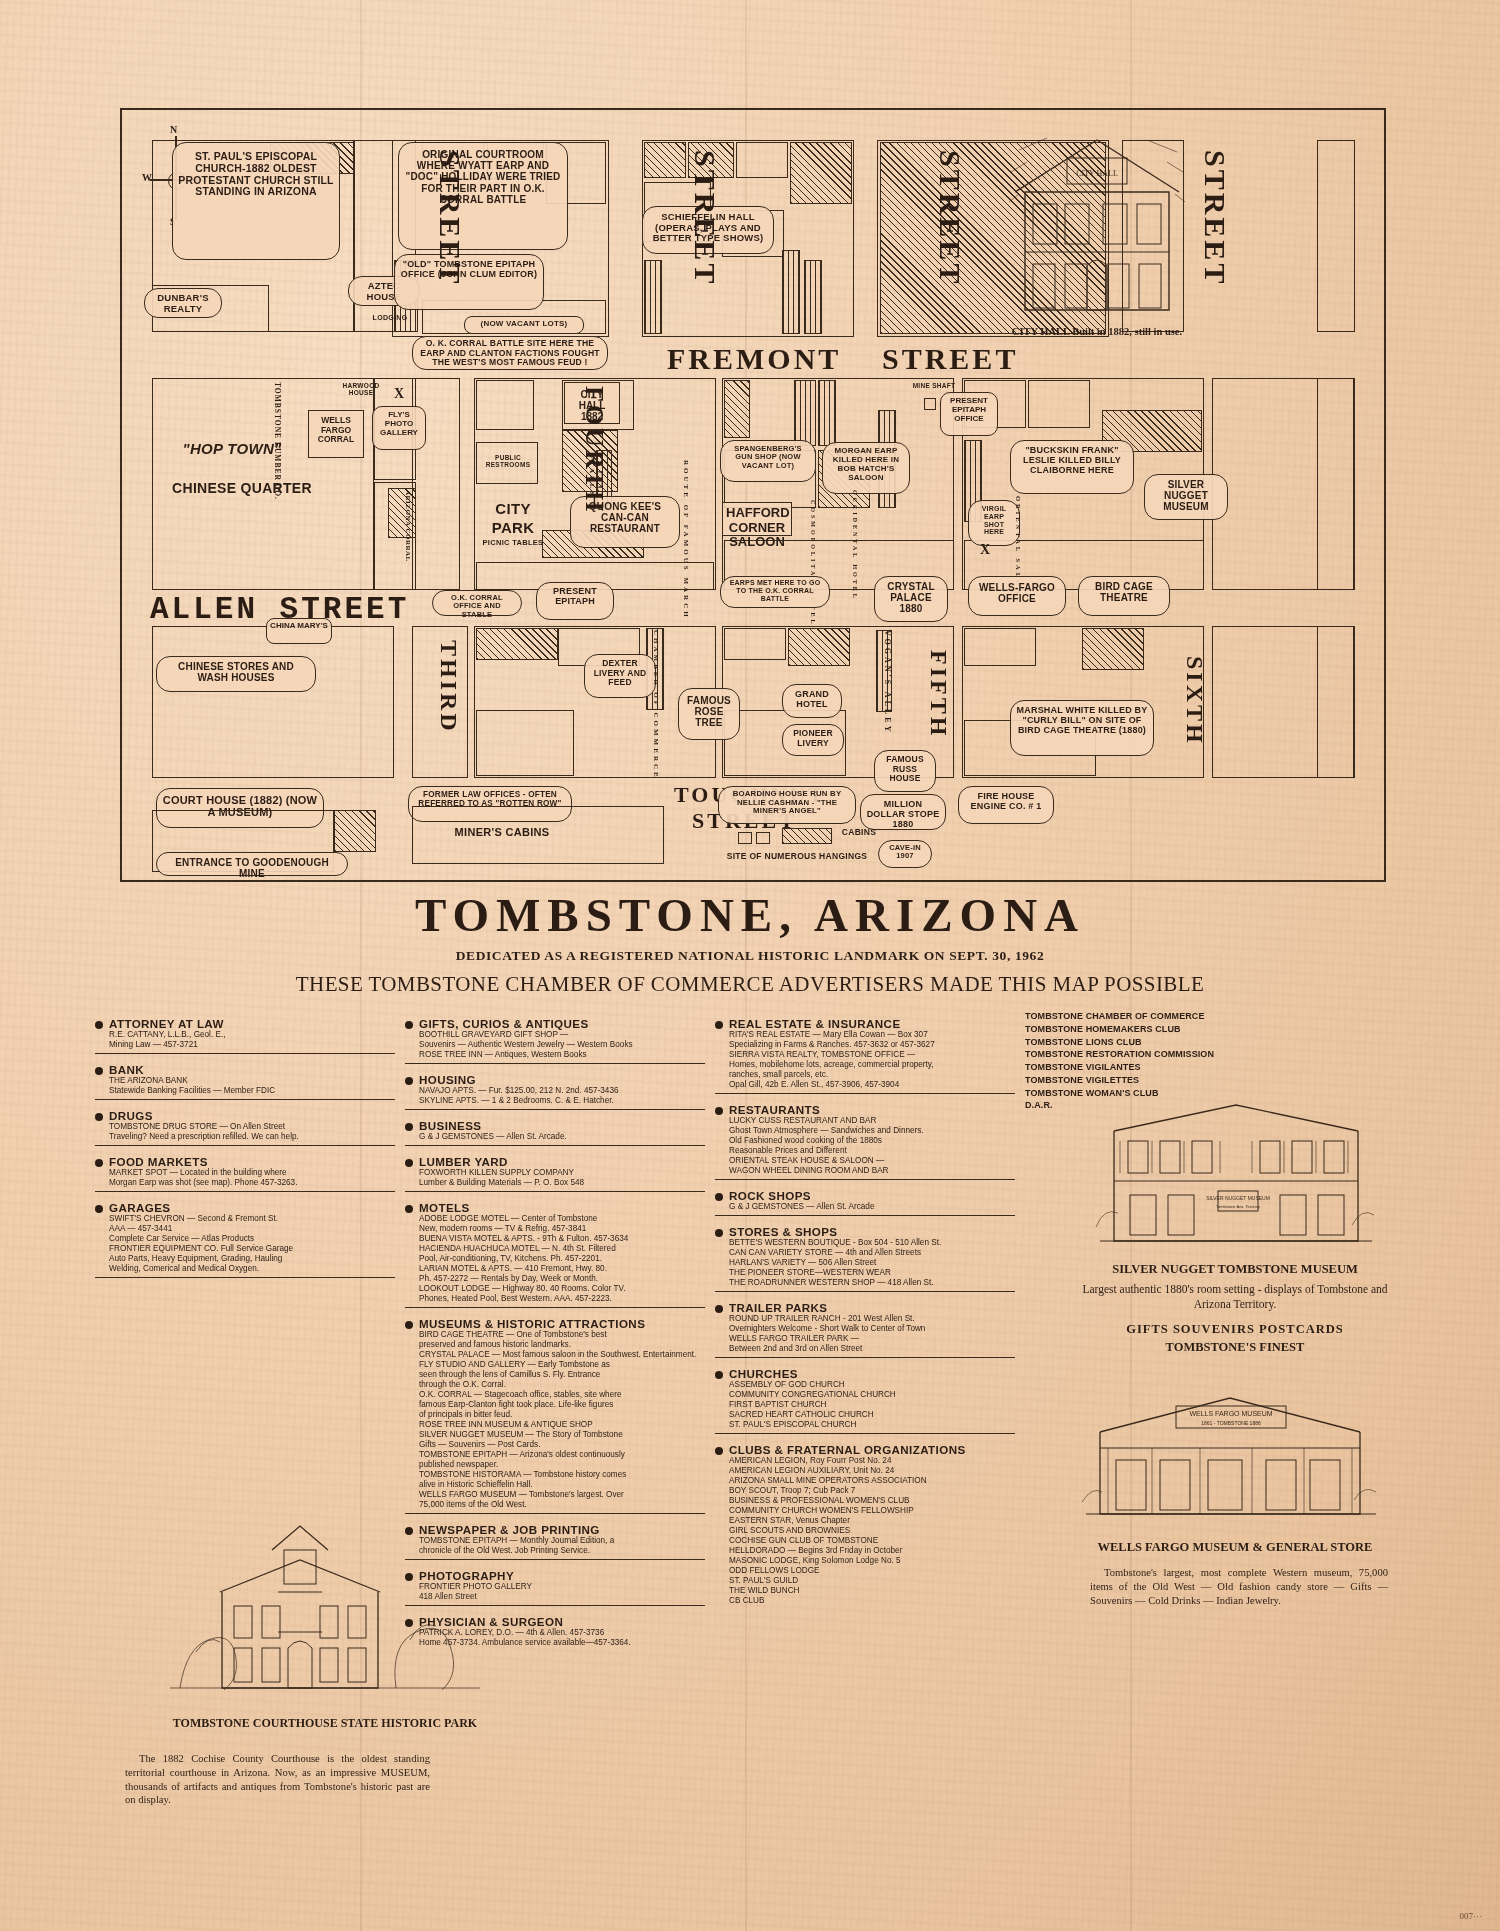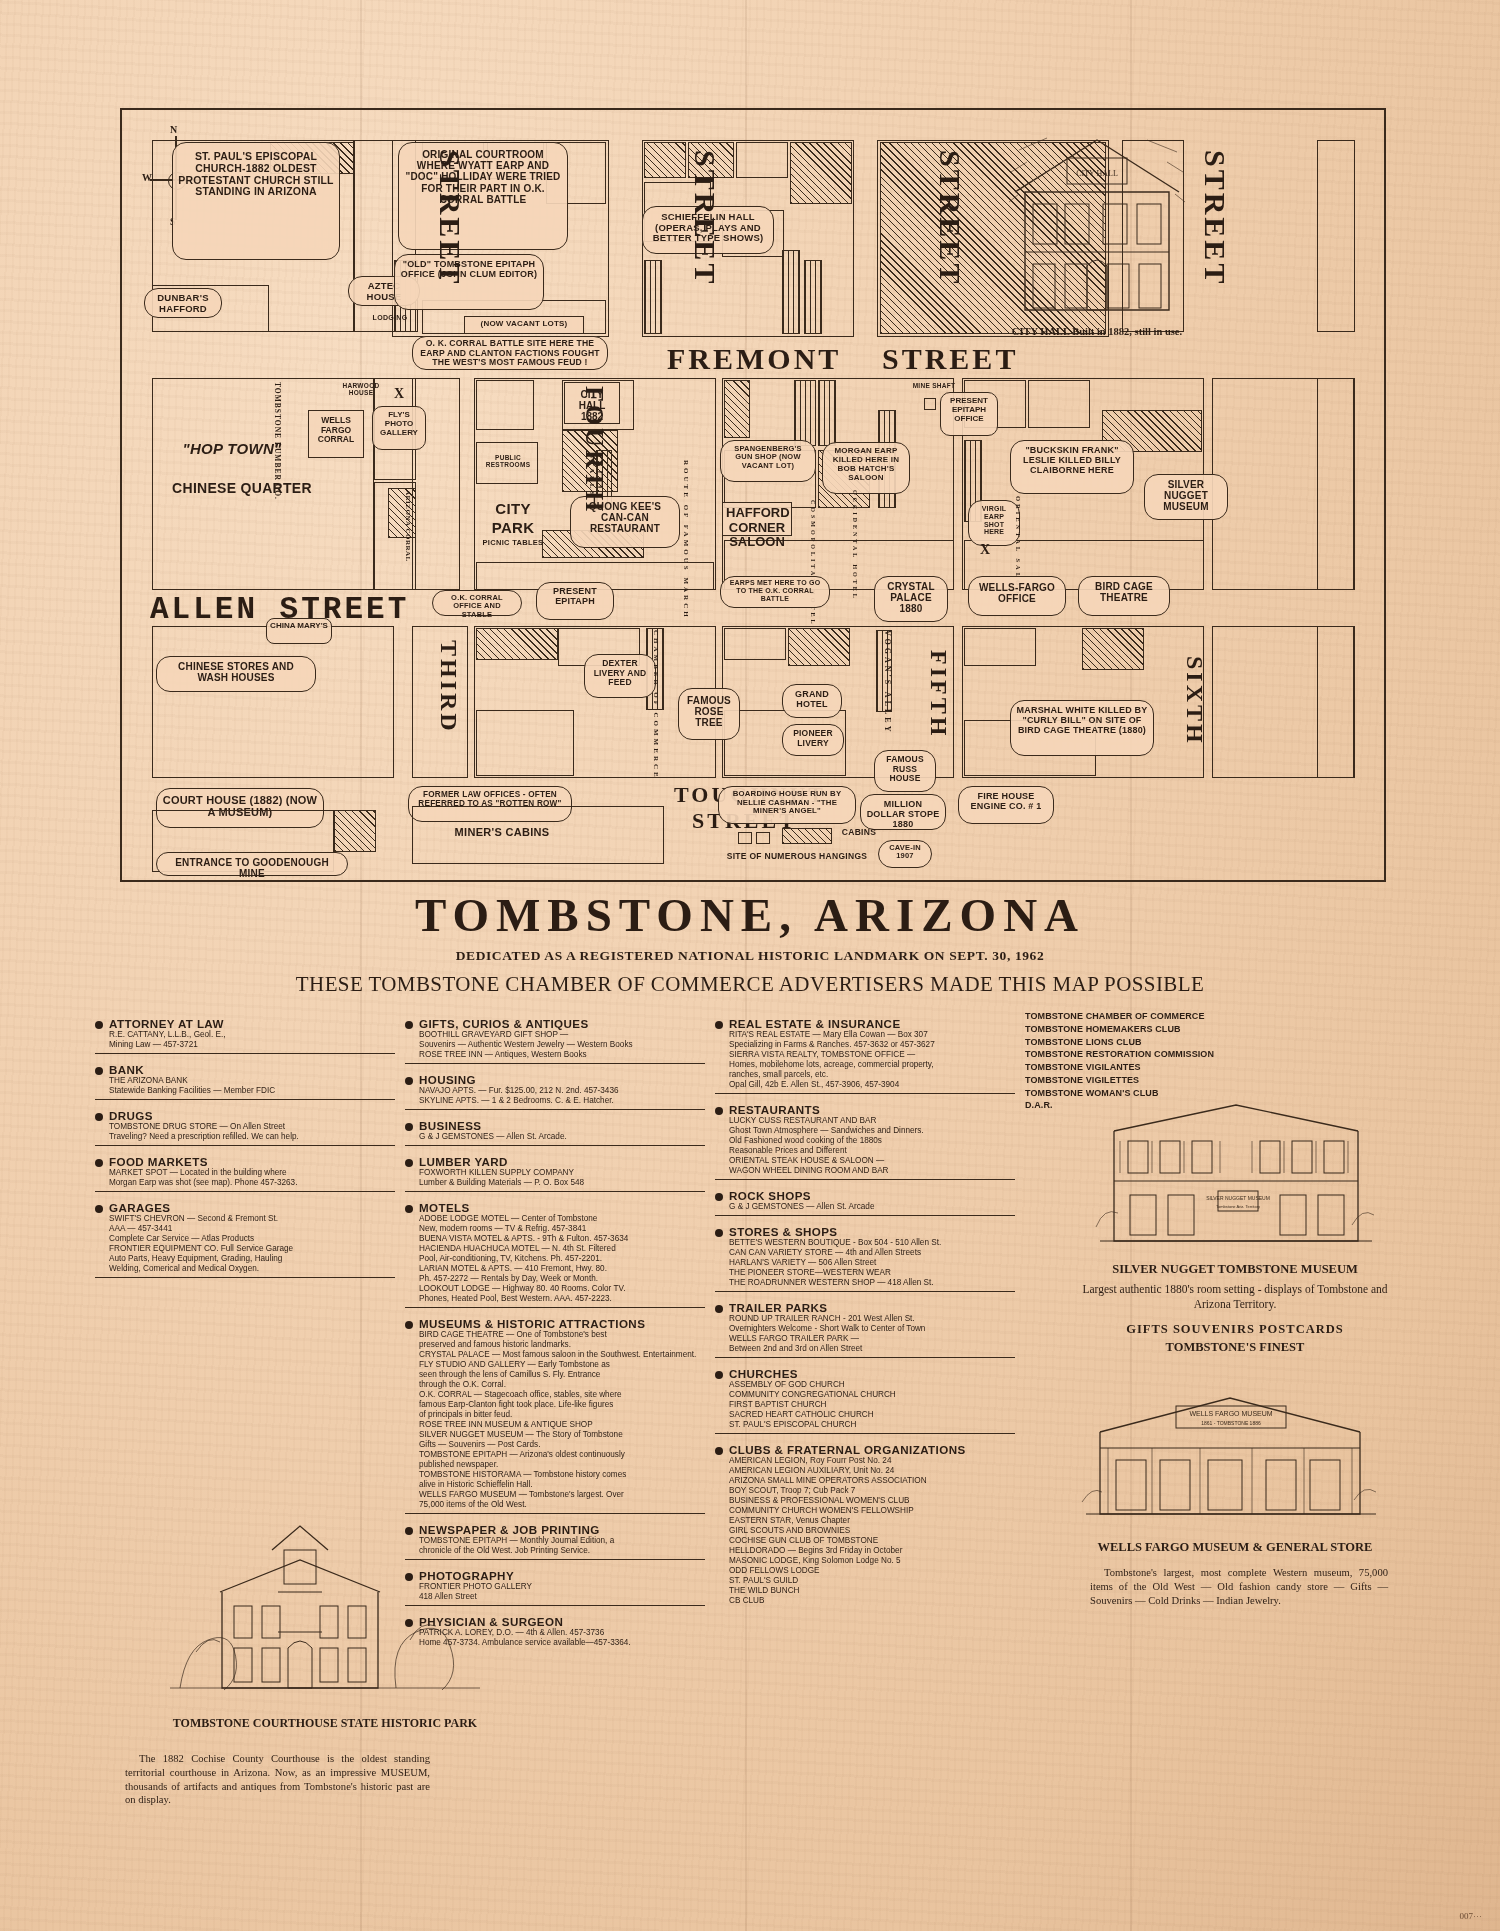--- a/index.html
+++ b/index.html
@@ -173,26 +173,26 @@
   <div class="blk hatchv" style="left:522px;top:150px;width:16px;height:72px;"></div>
   <div class="blk hatchv" style="left:660px;top:140px;width:16px;height:82px;"></div>
   <div class="blk hatchv" style="left:682px;top:150px;width:16px;height:72px;"></div>
 
   <div class="blk" style="left:755px;top:30px;width:230px;height:195px;"></div>
   <div class="blk hatch" style="left:758px;top:32px;width:224px;height:190px;"></div>
   <div class="blk" style="left:1000px;top:30px;width:60px;height:190px;"></div>
 
   <div class="callout" style="left:50px;top:32px;width:168px;height:118px;font-size:10.5px;padding-top:8px;">ST. PAUL'S EPISCOPAL CHURCH-1882 OLDEST PROTESTANT CHURCH STILL STANDING IN ARIZONA</div>
   <div class="callout" style="left:226px;top:166px;width:72px;height:30px;font-size:9.5px;padding-top:4px;">AZTEC HOUSE</div>
-  <div class="callout" style="left:22px;top:178px;width:78px;height:30px;font-size:9.5px;padding-top:4px;">DUNBAR'S HAFFORD</div>
+  <div class="callout" style="left:22px;top:178px;width:78px;height:30px;font-size:9.5px;padding-top:4px;">DUNBAR'S REALTY</div>
   <div class="plain" style="left:238px;top:204px;width:60px;font-size:7px;">LODGING</div>
 
   <div class="callout" style="left:276px;top:32px;width:170px;height:108px;font-size:10px;padding-top:6px;">ORIGINAL COURTROOM WHERE WYATT EARP AND "DOC" HOLLIDAY WERE TRIED FOR THEIR PART IN O.K. CORRAL BATTLE</div>
   <div class="callout" style="left:272px;top:144px;width:150px;height:56px;font-size:9px;padding-top:4px;">"OLD" TOMBSTONE EPITAPH OFFICE (JOHN CLUM EDITOR)</div>
-  <div class="callout" style="left:342px;top:206px;width:120px;height:18px;font-size:8px;padding-top:3px;border-radius:0;">(NOW VACANT LOTS)</div>
+  <div class="callout" style="left:342px;top:206px;width:120px;height:18px;font-size:8px;padding-top:3px;border-radius:8px;">(NOW VACANT LOTS)</div>
 
   <div class="callout" style="left:520px;top:96px;width:132px;height:48px;font-size:9.5px;padding-top:5px;">SCHIEFFELIN HALL (OPERAS, PLAYS AND BETTER TYPE SHOWS)</div>
 
   <div class="street-name vert" style="left:345px;top:40px;font-size:30px;transform:rotate(90deg);">STREET</div>
   <div class="street-name vert" style="left:600px;top:40px;font-size:30px;transform:rotate(90deg);">STREET</div>
   <div class="street-name vert" style="left:845px;top:40px;font-size:30px;transform:rotate(90deg);">STREET</div>
   <div class="street-name vert" style="left:1110px;top:40px;font-size:30px;transform:rotate(90deg);">STREET</div>
 
   <svg class="engraving" style="left:885px;top:22px;" width="180" height="190" viewBox="0 0 180 190">
     <g stroke="#3a2a1c" fill="none" stroke-width="1">

